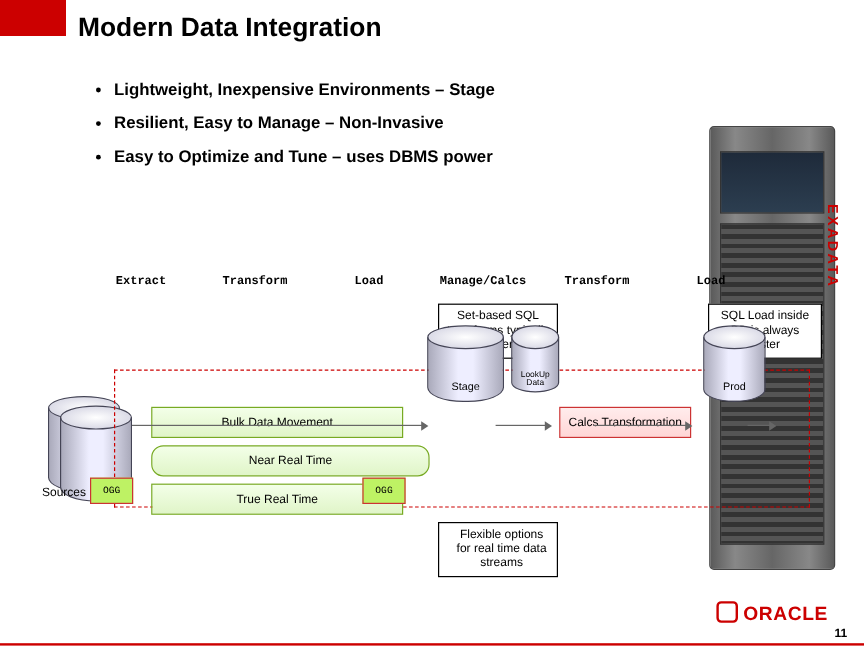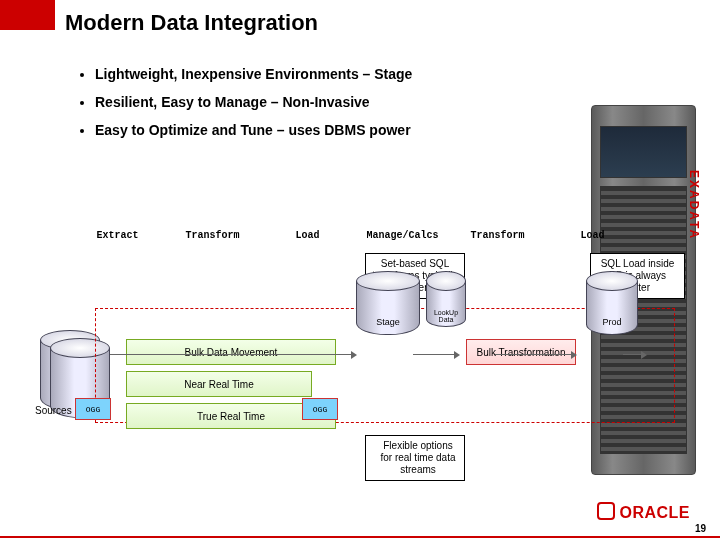--- a/index.html
+++ b/index.html
@@ -33,24 +33,24 @@
   .sources-label { position:absolute; top:405px; left:35px; font-size:10px; }
   .cyl-stage { top:-38px; left:260px; width:64px; height:64px; }
   .cyl-stage .lbl { position:absolute; bottom:8px; left:0; right:0; text-align:center; font-size:9px; }
   .cyl-lookup { top:-38px; left:330px; width:40px; height:56px; }
   .cyl-lookup .lbl { position:absolute; bottom:4px; left:0; right:0; text-align:center; font-size:7px; line-height:1; }
   .cyl-prod { top:-38px; left:490px; width:52px; height:64px; }
   .cyl-prod .lbl { position:absolute; bottom:8px; left:0; right:0; text-align:center; font-size:9px; }
   
   .lane { position:absolute; height:26px; border:1px solid #7a2; background:linear-gradient(#f3ffe8,#e0f5c8); font-size:10px; display:flex; align-items:center; justify-content:center; }
   .lane.bulk { top:30px; left:30px; width:210px; }
-  .lane.nrt  { top:62px; left:30px; width:186px; }
+  .lane.nrt  { top:62px; left:30px; width:232px;border-radius:10px; }
   .lane.trt  { top:94px; left:30px; width:210px; }
   .lane.dtx  { top:30px; left:370px; width:110px; border-color:#c33; background:linear-gradient(#ffecec,#ffd6d6); }
-  .ogg-box { position:absolute; width:36px; height:22px; border:1px solid #c33; background:#7dd3fc; font-size:8px; display:flex; align-items:center; justify-content:center; font-family:"Courier New",monospace; }
+  .ogg-box { position:absolute; width:36px; height:22px; border:1px solid #c33; background:#bef264; font-size:8px; display:flex; align-items:center; justify-content:center; font-family:"Courier New",monospace; }
   .ogg1 { top:398px; left:75px; }
   .ogg2 { top:398px; left:302px; }
   
   .arrow-h { position:absolute; height:0; border-top:1px solid #666; }
   .arrow-h::after { content:""; position:absolute; right:-6px; top:-4px; border:4px solid transparent; border-left:6px solid #666; }
   .a1 { top: 354px; left:110px; width:245px; }
   .a2 { top: 354px; left:413px; width:45px; }
   .a3 { top: 354px; left:495px; width:80px; }
   .a4 { top: 354px; left:623px; width:22px; }
   
@@ -96,21 +96,21 @@
     <div class="top"></div>
   </div>
 <div class="sources-label">Sources</div>
 
 <div class="band">
   <div class="odi">ODI</div>
 
   <div class="lane bulk">Bulk Data Movement</div>
   <div class="lane nrt">Near Real Time</div>
   <div class="lane trt">True Real Time</div>
-  <div class="lane dtx">Bulk Transformation</div>
+  <div class="lane dtx">Calcs Transformation</div>
 
   <div class="cyl cyl-stage">
       <div class="body"></div>
       <div class="top"></div>
       <div class="lbl">Stage</div>
     </div>
   <div class="cyl cyl-lookup">
       <div class="body"></div>
       <div class="top"></div>
       <div class="lbl">LookUp Data</div>
@@ -124,14 +124,14 @@
 
 <div class="ogg-box ogg1">OGG</div>
 <div class="ogg-box ogg2">OGG</div>
 
 <div class="arrow-h a1"></div>
 <div class="arrow-h a2"></div>
 <div class="arrow-h a3"></div>
 <div class="arrow-h a4"></div>
 
 <div class="oracle-logo">ORACLE</div>
-<div class="pagenum">19</div>
+<div class="pagenum">11</div>
 <div class="footline"></div>
 
 </body></html>

